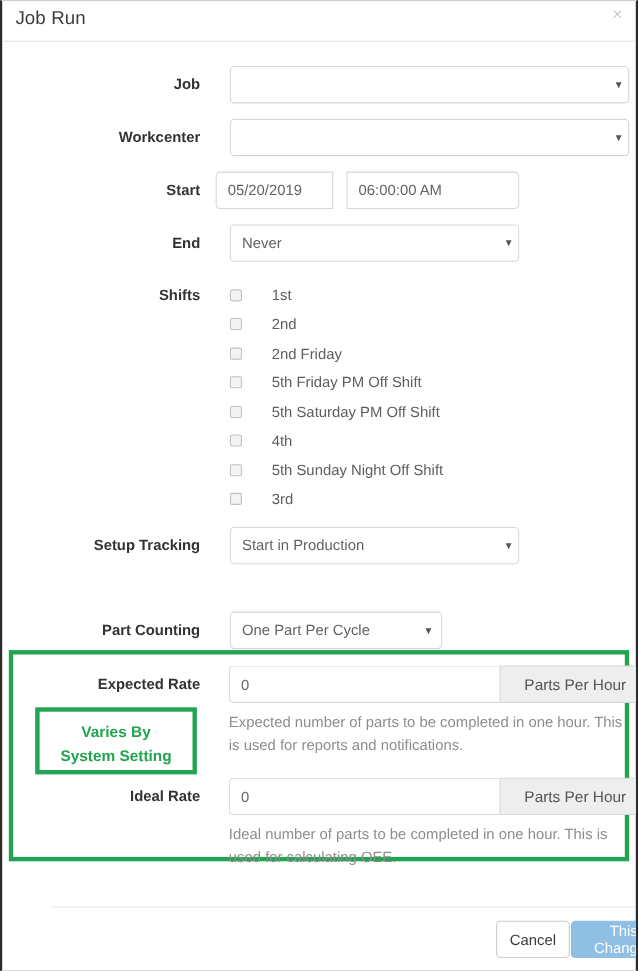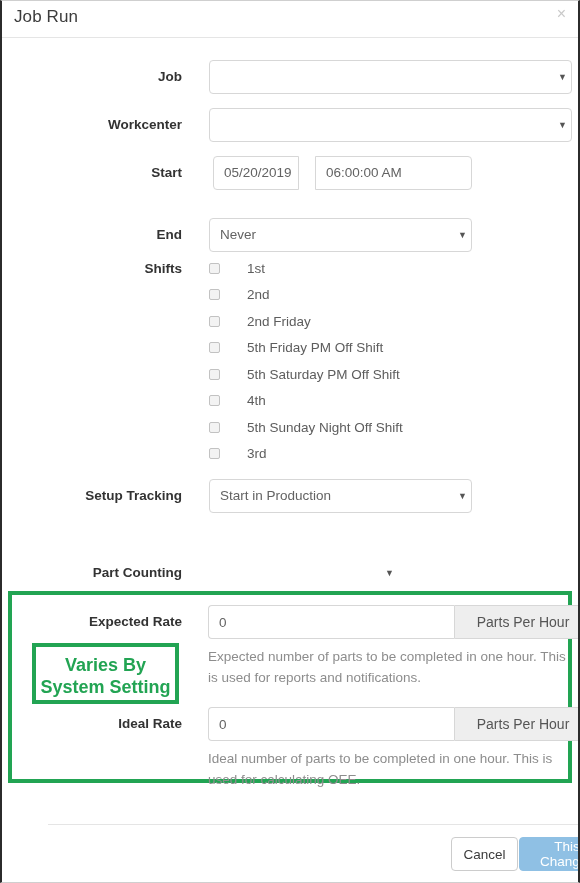--- a/index.html
+++ b/index.html
@@ -182,21 +182,21 @@
     pointer-events: none;
   }
   .note-box {
     position: absolute;
     box-sizing: border-box;
     border: 4px solid #22a453;
     background: #ffffff;
     text-align: center;
     color: #22a453;
     font-weight: bold;
-    font-size: 18px;
+    font-size: 14px;
     line-height: 22px;
     padding-top: 7px;
   }
 
   
   .modal-footer {
     position: absolute;
     left: 0;
     bottom: 0;
     width: 100%;
@@ -253,29 +253,29 @@
     <div class="form-row" style="top:70px;">
       <div class="lbl">Workcenter</div>
       <div class="fld sel" style="left:207px; width:363px;">
         <span></span>
       </div>
       <span class="caret" style="left:556px;">▼</span>
     </div>
 
     <div class="form-row" style="top:118px;">
       <div class="lbl">Start</div>
-      <div class="fld" style="left:211px; width:86px; border-radius:4px 0 0 4px;">
+      <div class="fld" style="left:194px; width:107px; border-radius:4px 0 0 4px;">
         <span>05/20/2019</span>
       </div>
       <div class="fld" style="left:313px; width:157px; border-radius:0 4px 4px 0;">
         <span>06:00:00 AM</span>
       </div>
     </div>
 
-    <div class="form-row" style="top:180px;">
+    <div class="form-row" style="top:166px;">
       <div class="lbl">End</div>
       <div class="fld sel" style="left:207px; width:263px;">
         <span>Never</span>
       </div>
       <span class="caret" style="left:456px;">▼</span>
     </div>
 
     <div class="form-row" style="top:214px; height:210px;">
       <div class="lbl">Shifts</div>
 
@@ -316,20 +316,23 @@
     <div class="form-row" style="top:441px;padding-left:17px;">
       <div class="lbl">Setup Tracking</div>
       <div class="fld sel" style="left:207px; width:263px;">
         <span>Start in Production</span>
       </div>
       <span class="caret" style="left:456px;">▼</span>
     </div>
 
     <div class="form-row" style="top:518px;">
       <div class="lbl">Part Counting</div>
+      <div class="fld sel" style="left:207px; width:193px;">
+        <span>One Part Per Cycle</span>
+      </div>
       <span class="caret" style="left:383px;">▼</span>
     </div>
 
     <div class="hl-box" style="left:6px; top:553px; width:564px; height:192px;"></div>
 
     <div class="form-row" style="top:567px;">
       <div class="lbl">Expected Rate</div>
       <div class="igroup" style="left:206px;">
         <input class="ig-input" type="text" value="0" style="">
         <div class="ig-addon">Parts Per Hour</div>

